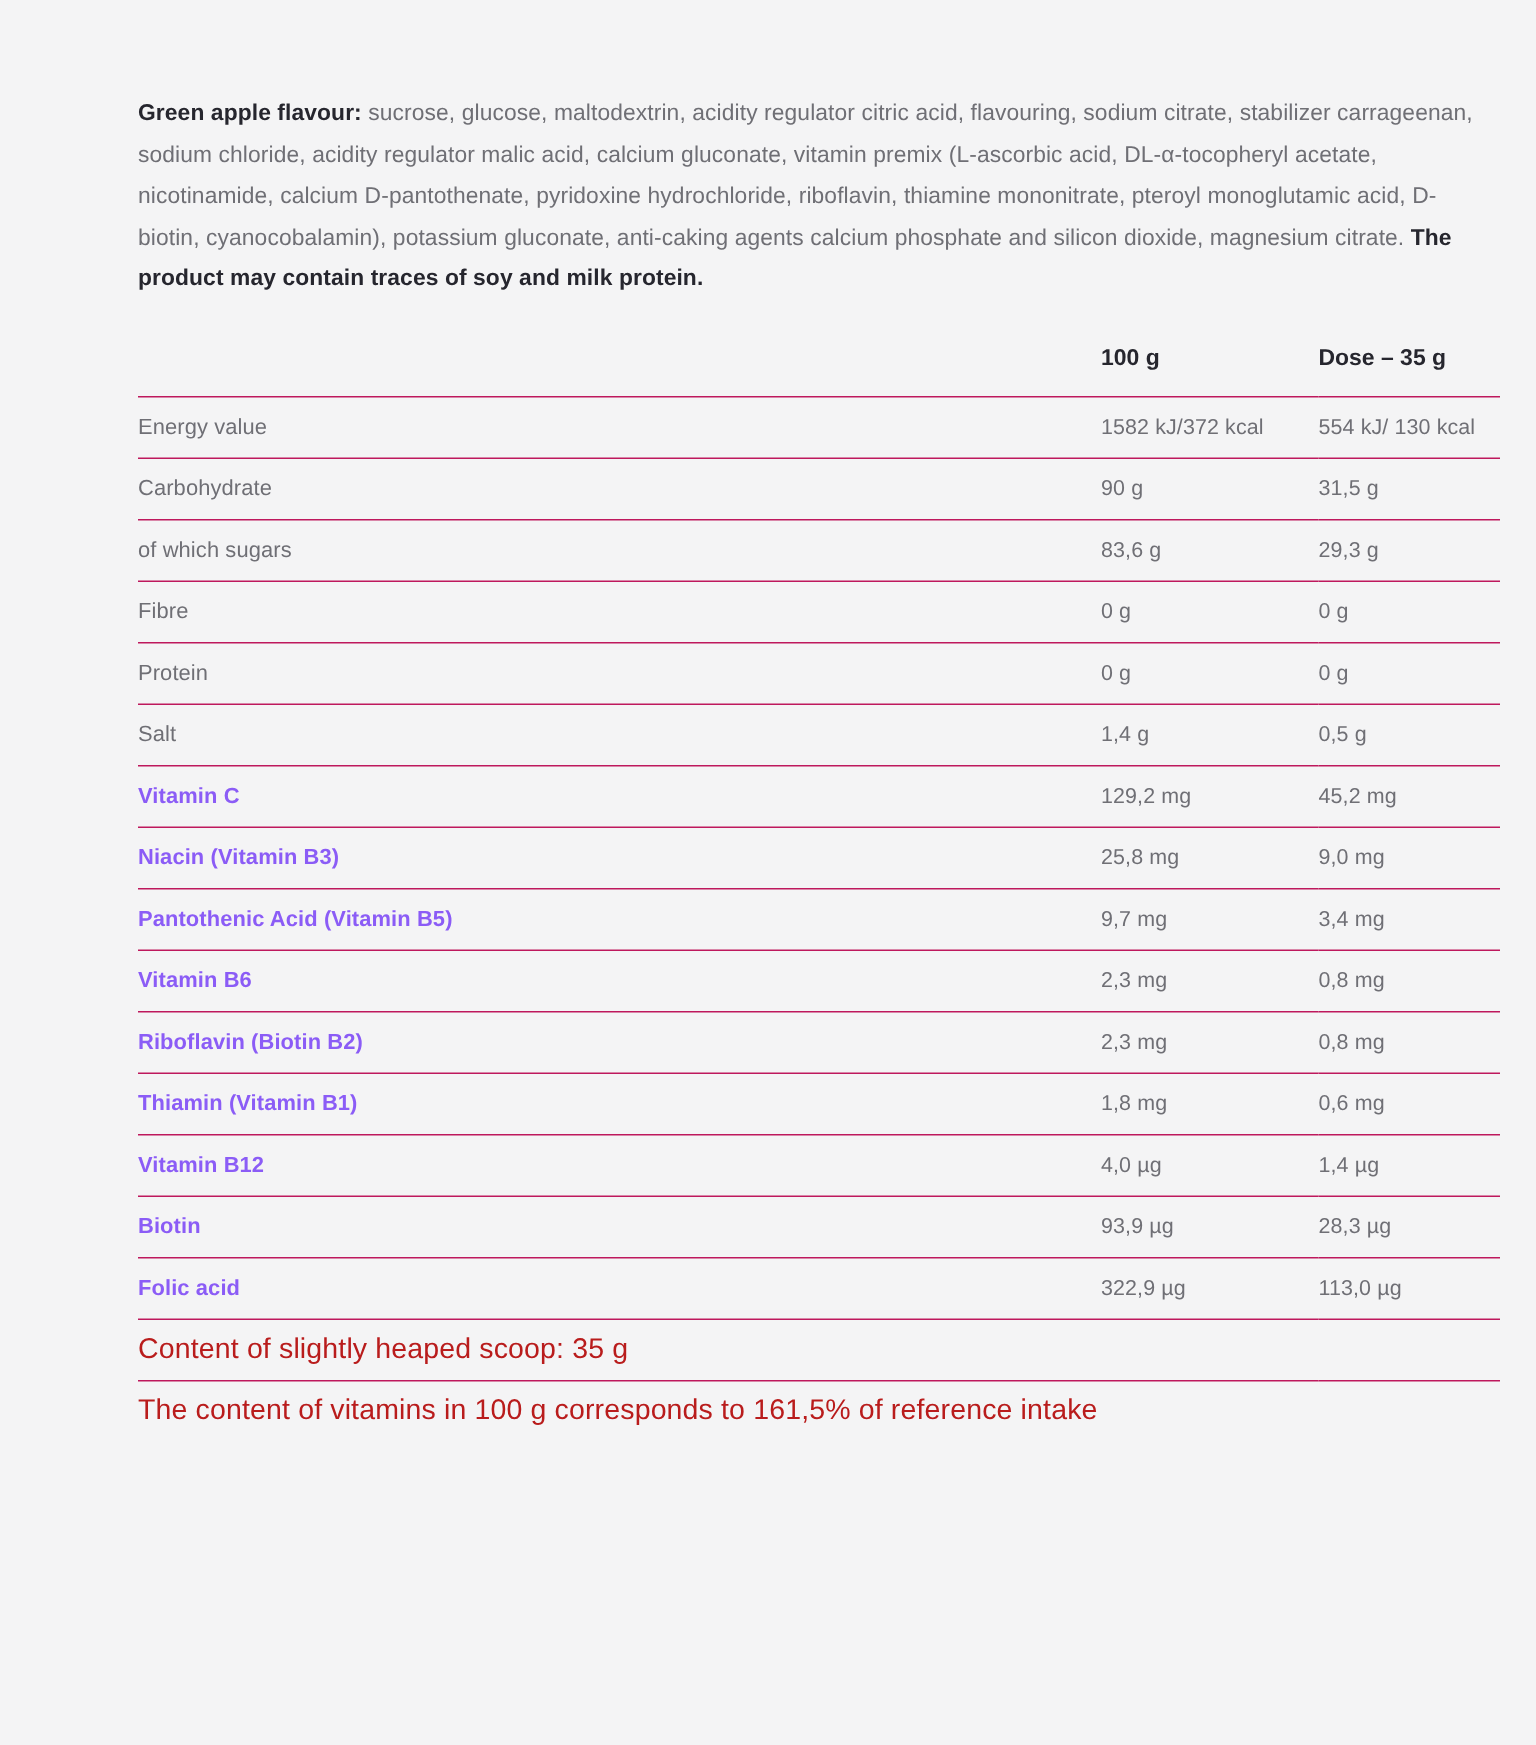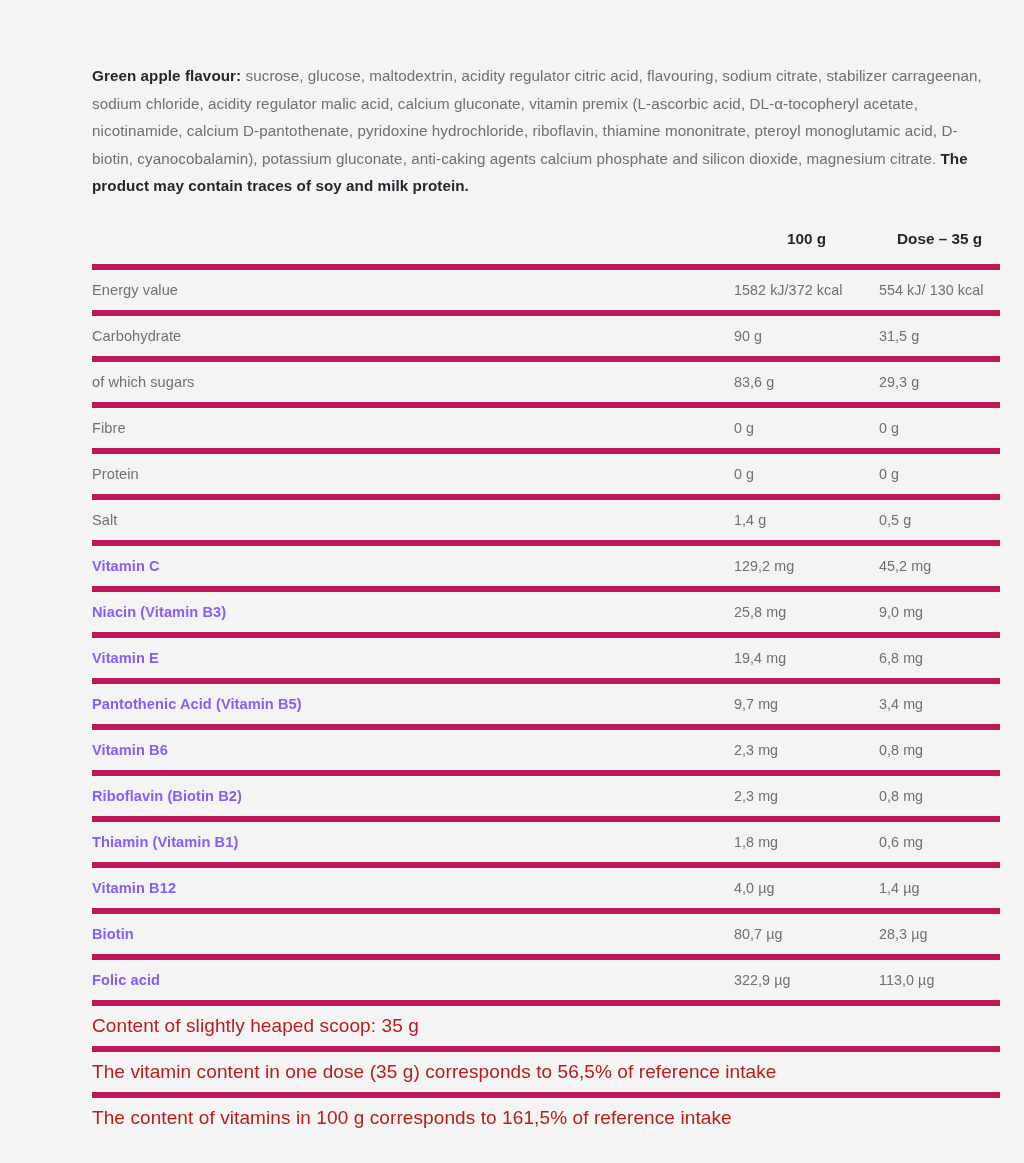--- a/index.html
+++ b/index.html
@@ -58,28 +58,27 @@
     font-weight: 400;
   }
 
   .nutrition-table thead th {
     height: 34px;
     font-size: 15.3px;
     font-weight: 700;
     color: #26262e;
     padding-bottom: 8px;
     border: 0;
-    text-align: center;
   }
 
   .nutrition-table tbody tr {
     height: 40px;
   }
   .nutrition-table tbody td {
-    border-top: 6px solid #be185d;
+    border-top: 1px solid #be185d;
     height: 40px;
     font-size: 14.3px;
     color: #6f6f75;
     letter-spacing: 0.005em;
   }
   .nutrition-table tbody td.label {
     font-size: 14.6px;
   }
   .nutrition-table tbody tr.is-bold td.label {
     font-weight: 700;
@@ -151,25 +150,20 @@
           <td class="label">Vitamin C</td>
           <td>129,2 mg</td>
           <td>45,2 mg</td>
         </tr>
         <tr class="is-bold">
           <td class="label">Niacin (Vitamin B3)</td>
           <td>25,8 mg</td>
           <td>9,0 mg</td>
         </tr>
         <tr class="is-bold">
-          <td class="label">Vitamin E</td>
-          <td>19,4 mg</td>
-          <td>6,8 mg</td>
-        </tr>
-        <tr class="is-bold">
           <td class="label">Pantothenic Acid (Vitamin B5)</td>
           <td>9,7 mg</td>
           <td>3,4 mg</td>
         </tr>
         <tr class="is-bold">
           <td class="label">Vitamin B6</td>
           <td>2,3 mg</td>
           <td>0,8 mg</td>
         </tr>
         <tr class="is-bold">
@@ -182,33 +176,30 @@
           <td>1,8 mg</td>
           <td>0,6 mg</td>
         </tr>
         <tr class="is-bold">
           <td class="label">Vitamin B12</td>
           <td>4,0 µg</td>
           <td>1,4 µg</td>
         </tr>
         <tr class="is-bold">
           <td class="label">Biotin</td>
-          <td>80,7 µg</td>
+          <td>93,9 µg</td>
           <td>28,3 µg</td>
         </tr>
         <tr class="is-bold">
           <td class="label">Folic acid</td>
           <td>322,9 µg</td>
           <td>113,0 µg</td>
         </tr>
         <tr class="note-row">
           <td colspan="3">Content of slightly heaped scoop: 35 g</td>
         </tr>
-        <tr class="note-row">
-          <td colspan="3">The vitamin content in one dose (35 g) corresponds to 56,5% of reference intake</td>
-        </tr>
         <tr class="note-row last">
           <td colspan="3">The content of vitamins in 100 g corresponds to 161,5% of reference intake</td>
         </tr>
       </tbody>
   </table>
 
 </div>
 
 </body></html>

